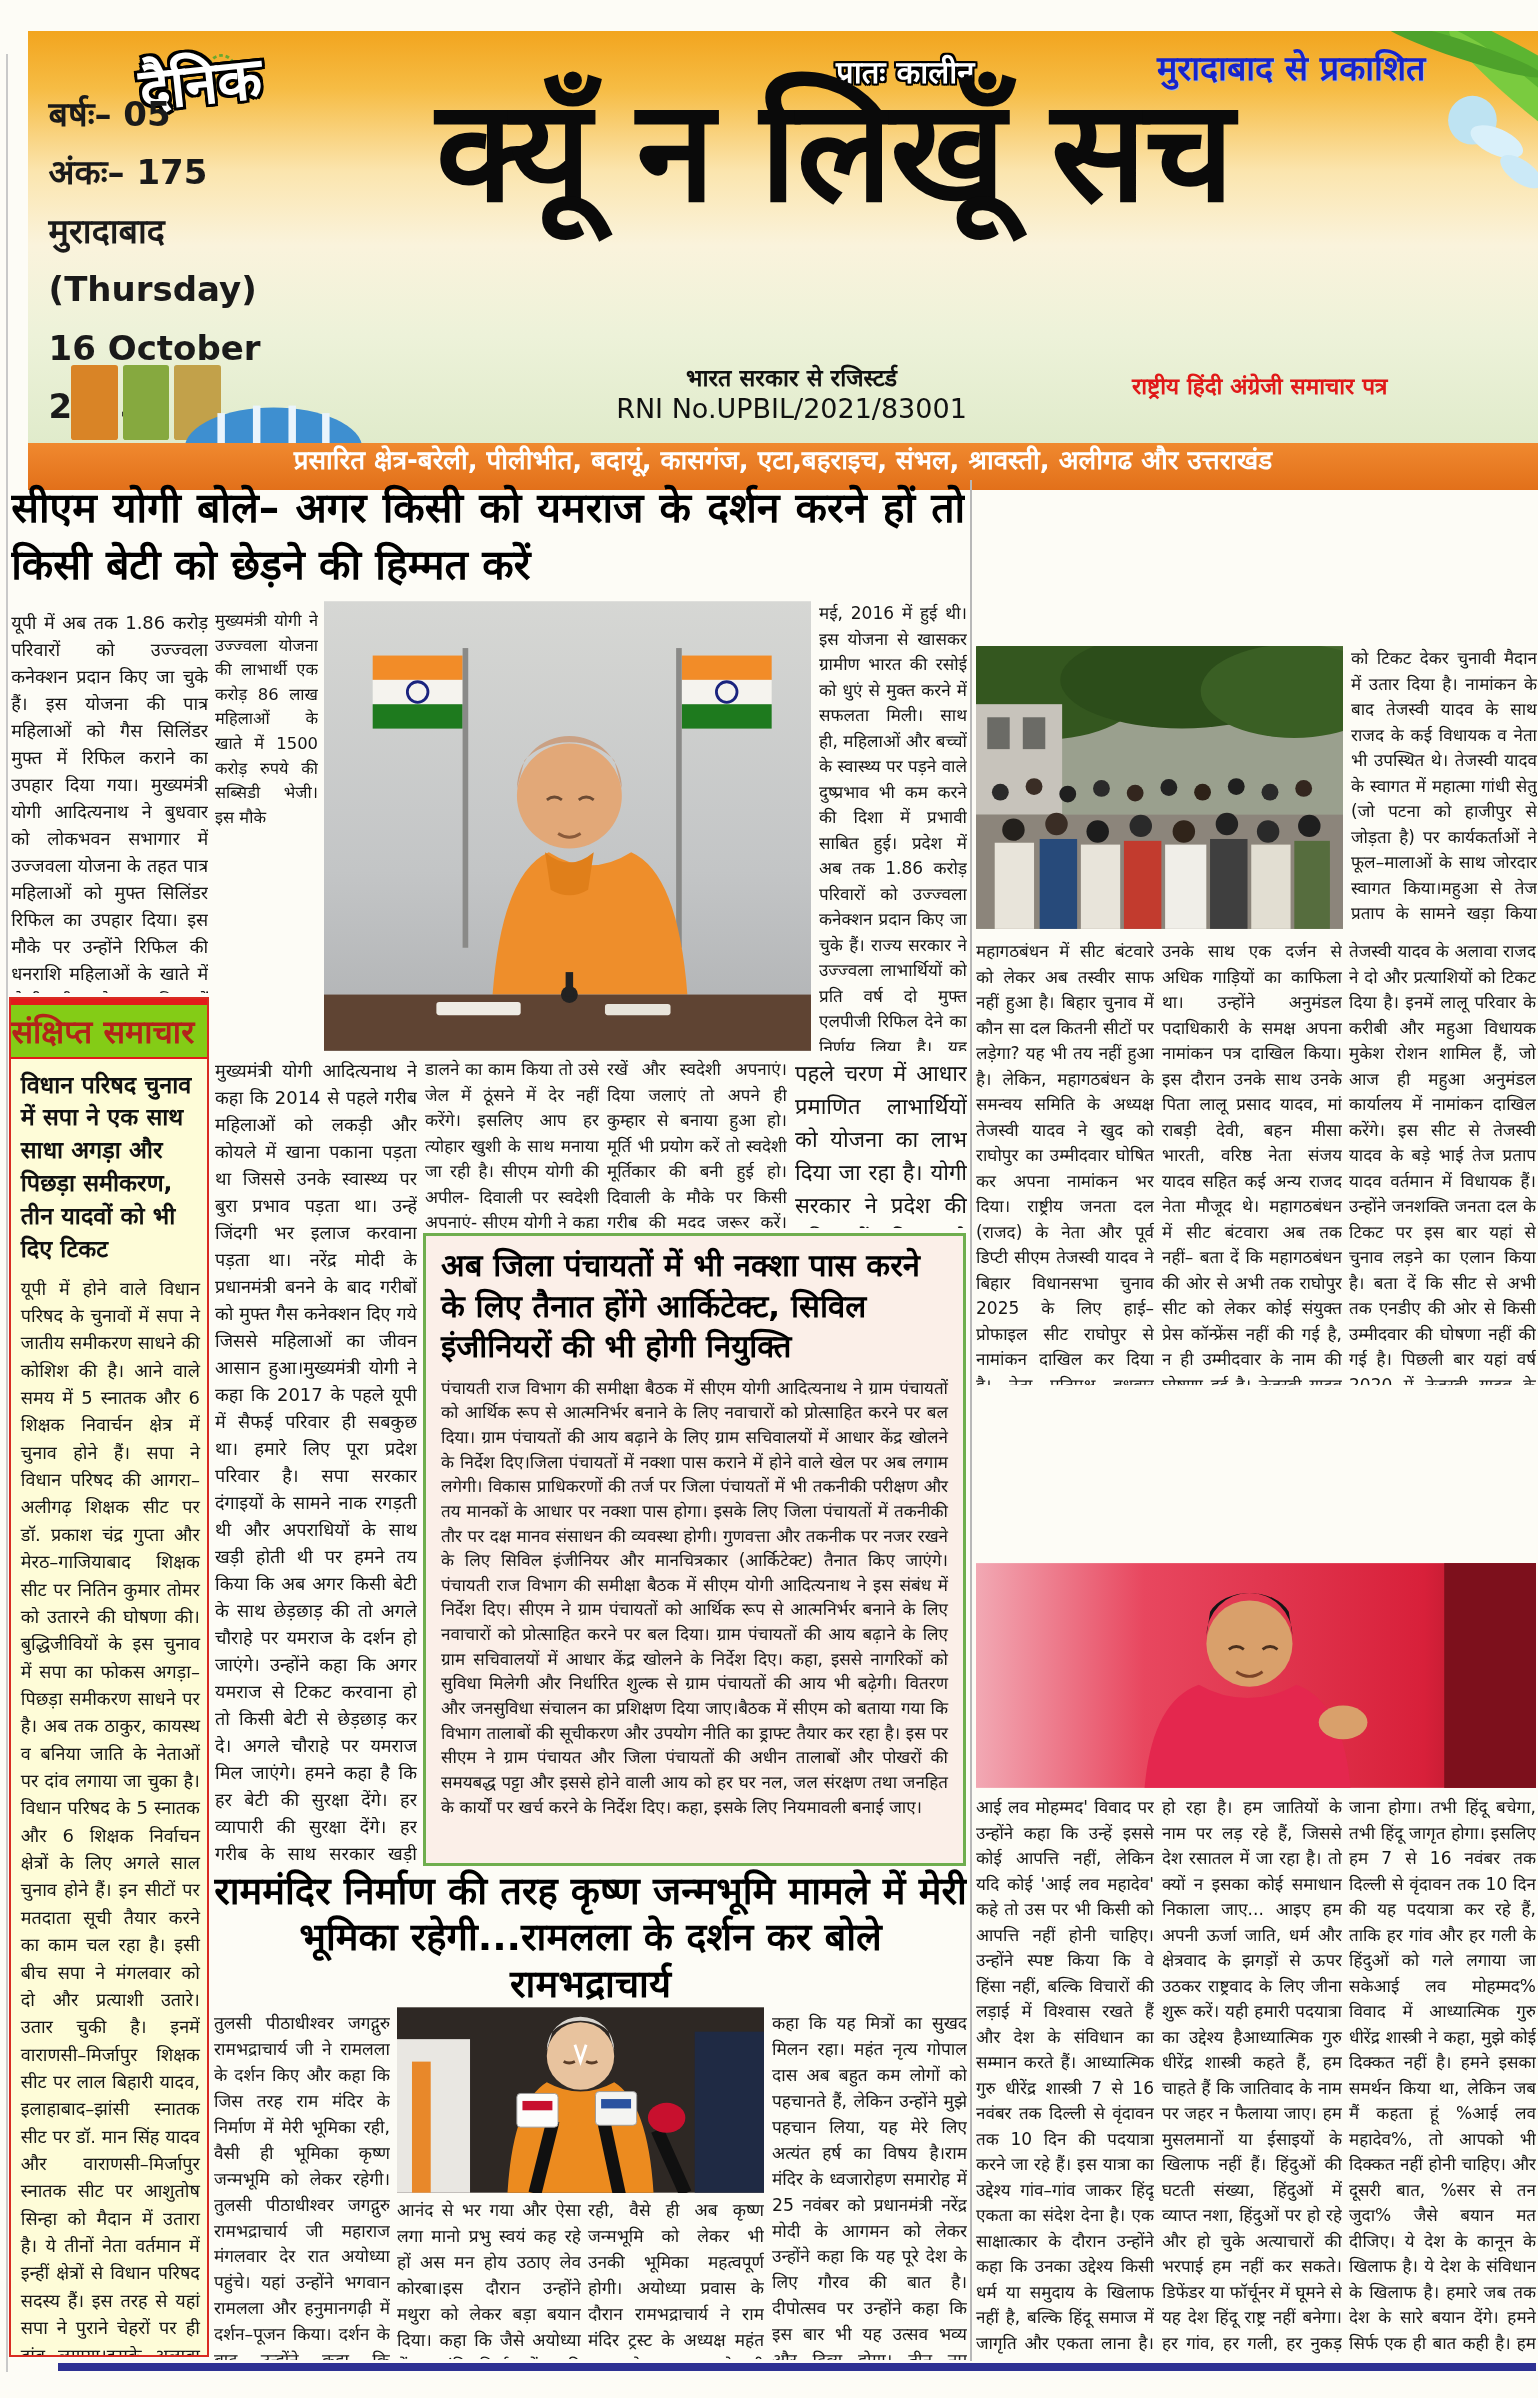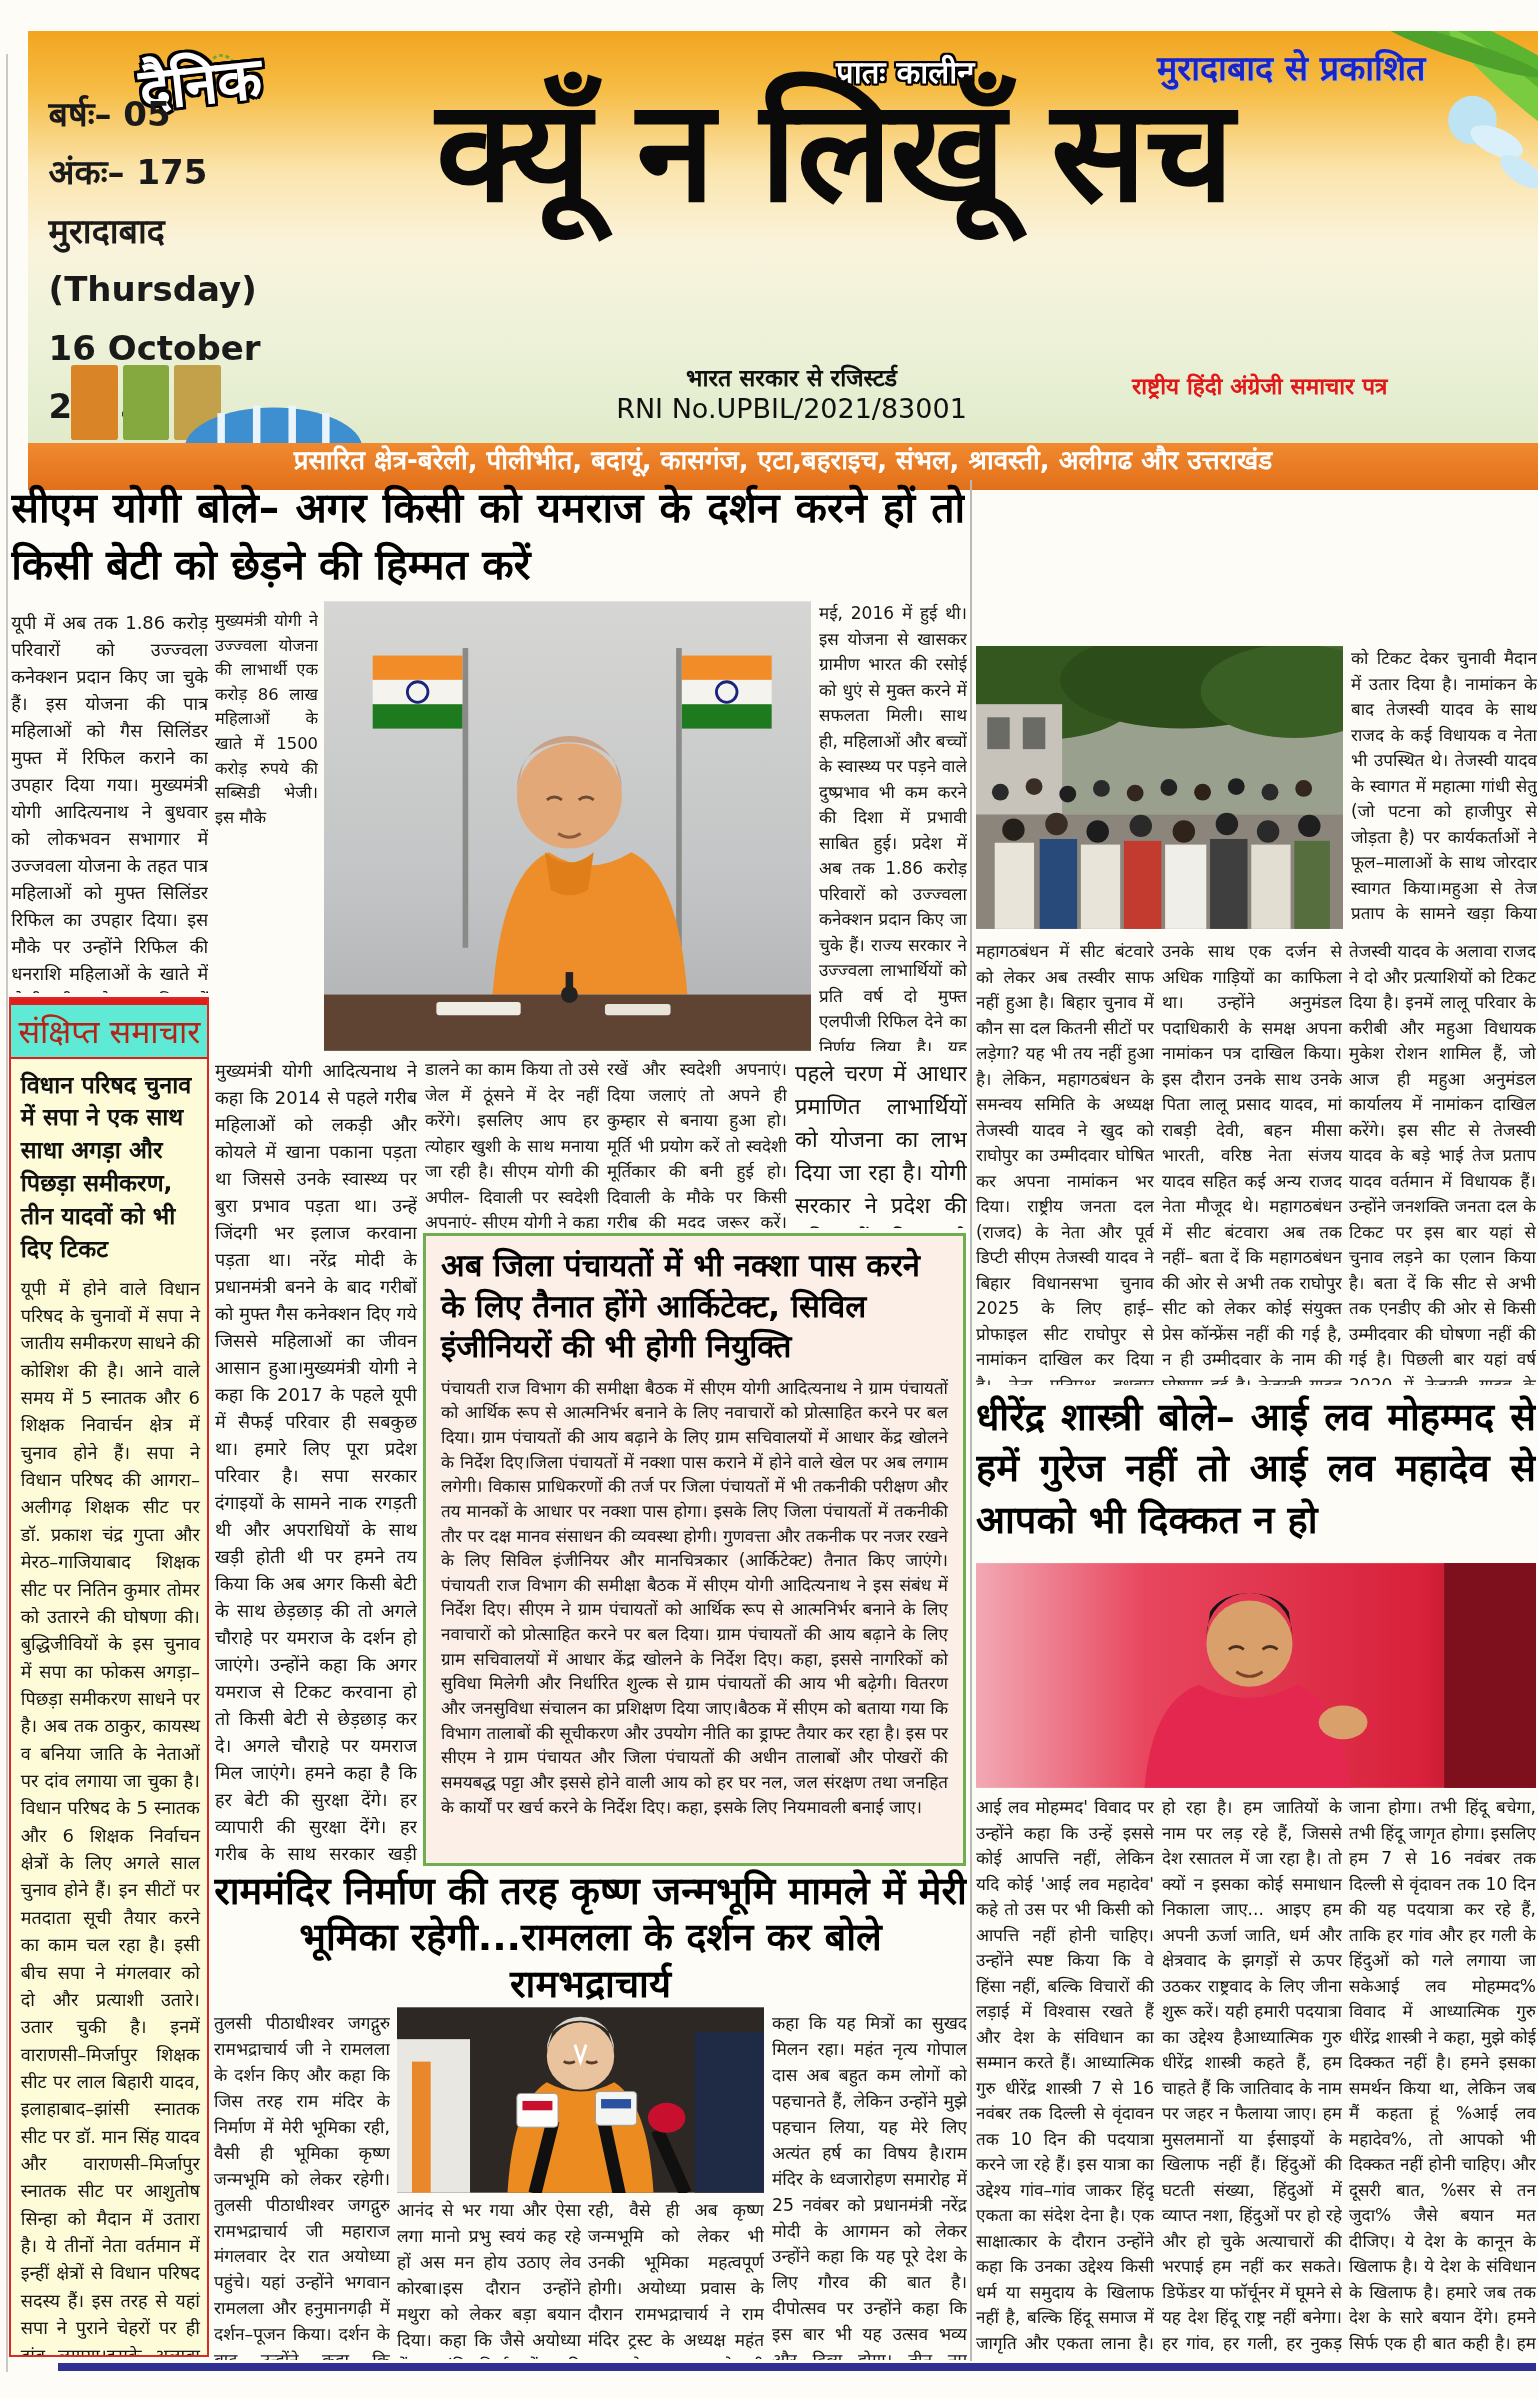--- a/index.html
+++ b/index.html
@@ -36,22 +36,22 @@
 
   
   .bodytxt { position:absolute; font-size:17.3px; line-height:1.5; text-align:justify; color:#161616; overflow:hidden; }
   .headline { position:absolute; font-weight:bold; color:#000; overflow:hidden; }
   .vdivider { position:absolute; left:970px; top:480px; width:1.9px; height:1881px; background:#b8b8b8; }
   .footer-line { position:absolute; left:58px; top:2363px; width:1478px; height:8.4px; background:#2E3192; }
 
   
   .briefs { position:absolute; left:9.4px; top:997px; width:200px; height:1360px;
     border:2.8px solid #D92B21; background:#FEFCD8; overflow:hidden; }
-  .briefs-header { background:#5eead4; border-top:6.6px solid #E21B1B; border-bottom:2.8px solid #E21B1B;
-    color:#B3231A; font-size:32px; font-weight:normal; text-align:center; padding:3.7px 0 5.6px 0; white-space:nowrap; overflow:hidden; }
+  .briefs-header { background:#84cc16; border-top:6.6px solid #E21B1B; border-bottom:2.8px solid #E21B1B;
+    color:#B3231A; font-size:32px; font-weight:bold; text-align:left; padding:3.7px 0 5.6px 0; white-space:nowrap; overflow:hidden; }
   .briefs-sub { padding:9.4px 7.5px 3.7px 9.4px; font-size:23.4px; font-weight:bold; line-height:1.4; color:#111; }
   .briefs-body { padding:5.6px 7.5px 7.5px 9.4px; font-size:18px; line-height:1.52; text-align:justify; color:#161616; }
 
   
   .greenbox { position:absolute; left:423px; top:1233px; width:543px; height:633px;
     border:3.7px solid #6FAE4E; background:#FBEFE8; padding:9.4px 15px; overflow:hidden; }
   .gb-head { font-size:31px; font-weight:bold; line-height:1.3; color:#000; margin-bottom:9.4px; }
   .gb-body { font-size:17px; line-height:1.45; text-align:justify; color:#161616; }
 
   .photo { position:absolute; overflow:hidden; }
@@ -267,21 +267,20 @@
       </g>
     </svg>
   </div>
 
   <div class="bodytxt" style="left:1351px;top:646px;width:186px;height:283px;font-size:17px;">को टिकट देकर चुनावी मैदान में उतार दिया है। नामांकन के बाद तेजस्वी यादव के साथ राजद के कई विधायक व नेता भी उपस्थित थे। तेजस्वी यादव के स्वागत में महात्मा गांधी सेतु (जो पटना को हाजीपुर से जोड़ता है) पर कार्यकर्ताओं ने फूल–मालाओं के साथ जोरदार स्वागत किया।महुआ से तेज प्रताप के सामने खड़ा किया वैशाली जिले से तेजस्वी यादव ने</div>
 
   <div class="bodytxt" style="left:976px;top:939px;width:178px;height:446px;font-size:17px;">महागठबंधन में सीट बंटवारे को लेकर अब तस्वीर साफ नहीं हुआ है। बिहार चुनाव में कौन सा दल कितनी सीटों पर लड़ेगा? यह भी तय नहीं हुआ है। लेकिन, महागठबंधन के समन्वय समिति के अध्यक्ष तेजस्वी यादव ने खुद को राघोपुर का उम्मीदवार घोषित कर अपना नामांकन भर दिया। राष्ट्रीय जनता दल (राजद) के नेता और पूर्व डिप्टी सीएम तेजस्वी यादव ने बिहार विधानसभा चुनाव 2025 के लिए हाई–प्रोफाइल सीट राघोपुर से नामांकन दाखिल कर दिया है। नेता प्रतिपक्ष बुधवार दोपहर हाजीपुर विधानसभा सीट से राजद प्रत्याशी देव कुमार चौरसिया के साथ नामांकन दाखिल करने के लिए हाजीपुर अनुमंडल कार्यालय पहुंचे।</div>
   <div class="bodytxt" style="left:1162px;top:939px;width:180px;height:446px;font-size:17px;">उनके साथ एक दर्जन से अधिक गाड़ियों का काफिला था। उन्होंने अनुमंडल पदाधिकारी के समक्ष अपना नामांकन पत्र दाखिल किया।इस दौरान उनके साथ उनके पिता लालू प्रसाद यादव, मां राबड़ी देवी, बहन मीसा भारती, वरिष्ठ नेता संजय यादव सहित कई अन्य राजद नेता मौजूद थे। महागठबंधन में सीट बंटवारा अब तक नहीं– बता दें कि महागठबंधन की ओर से अभी तक राघोपुर सीट को लेकर कोई संयुक्त प्रेस कॉन्फ्रेंस नहीं की गई है, न ही उम्मीदवार के नाम की घोषणा हुई है। तेजस्वी यादव महागठबंधन के समन्वय समिति के अध्यक्ष भी हैं। अब तक सीट बंटवारे का फॉर्मूला तय नहीं हुआ है। लेकिन, राजद और वामदल ने अपने प्रत्याशियों</div>
   <div class="bodytxt" style="left:1349px;top:939px;width:187px;height:446px;font-size:17px;">तेजस्वी यादव के अलावा राजद ने दो और प्रत्याशियों को टिकट दिया है। इनमें लालू परिवार के करीबी और महुआ विधायक मुकेश रोशन शामिल हैं, जो आज ही महुआ अनुमंडल कार्यालय में नामांकन दाखिल करेंगे। इस सीट से तेजस्वी यादव के बड़े भाई तेज प्रताप यादव वर्तमान में विधायक हैं। उन्होंने जनशक्ति जनता दल के टिकट पर इस बार यहां से चुनाव लड़ने का एलान किया है। बता दें कि सीट से अभी तक एनडीए की ओर से किसी उम्मीदवार की घोषणा नहीं की गई है। पिछली बार यहां वर्ष 2020 में तेजस्वी यादव के सामने सतीश कुमार चुनाव मैदान में थे, जिन्हें तेजस्वी यादव ने हराया था।</div>
 
-  <div class="headline" style="left:976px;top:1392px;width:560px;height:165px;font-size:38px;line-height:1.35;text-align:justify;">धीरेंद्र शास्त्री बोले– आई लव मोहम्मद से हमें गुरेज नहीं तो आई लव महादेव से आपको भी दिक्कत न हो</div>
 
   <div class="photo" style="left:976px;top:1563px;width:560px;height:225px;">
     <svg width="560" height="225" viewBox="0 0 598 240">
       <defs>
         <linearGradient id="sbg" x1="0" y1="0" x2="1" y2="0">
           <stop offset="0" stop-color="#F2A9B4"></stop>
             <stop offset="0.3" stop-color="#E8475F"></stop>
             <stop offset="0.8" stop-color="#D8203A"></stop>
             <stop offset="1" stop-color="#8F1320"></stop>
         </linearGradient>

